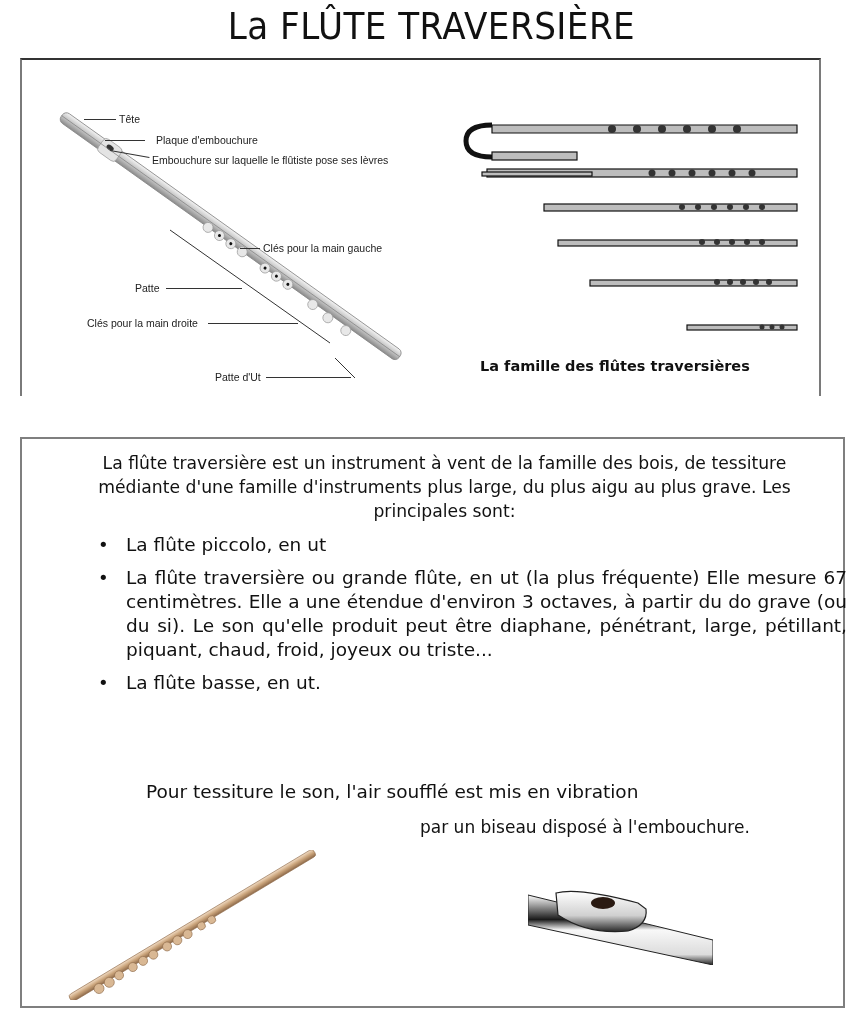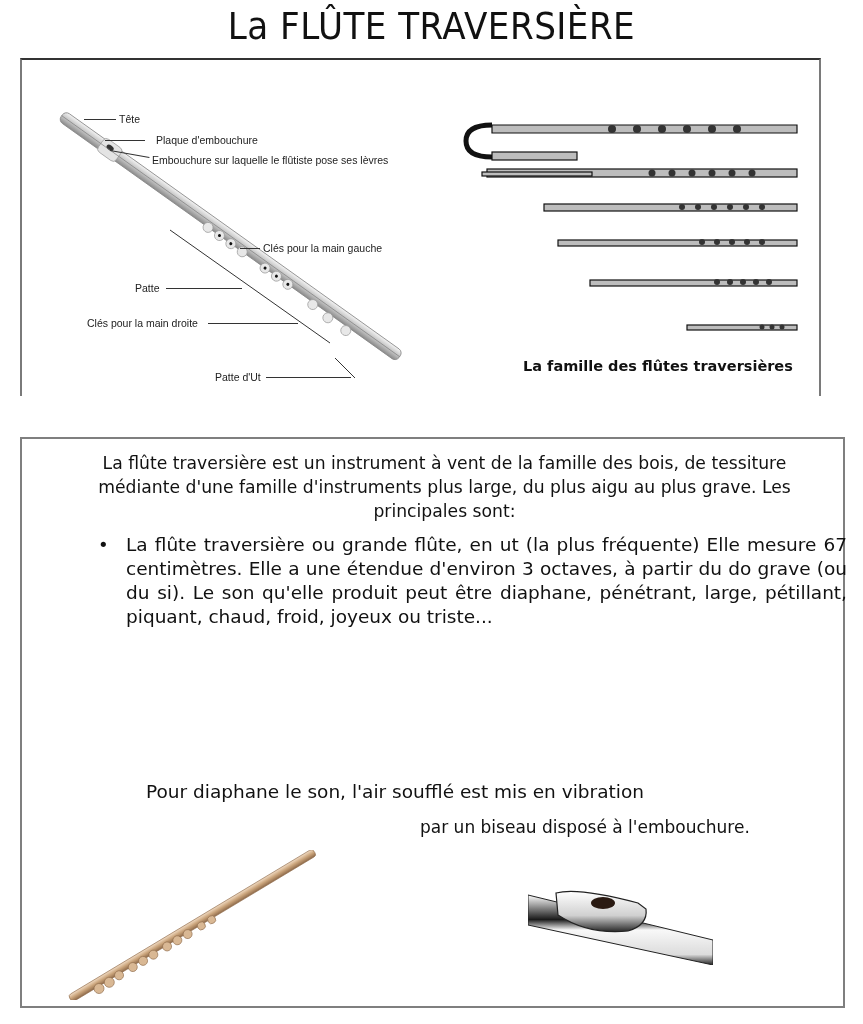--- a/index.html
+++ b/index.html
@@ -2,21 +2,21 @@
 <html><head>
 <meta charset="utf-8">
 <style>
   html, body { margin:0; padding:0; background:#ffffff; }
   body { width:863px; height:1024px; position:relative; overflow:hidden; font-family:"DejaVu Sans", sans-serif; color:#111; }
   .title { position:absolute; left:0; top:4px; width:863px; text-align:center; font-size:38px; letter-spacing:0.5px; color:#111; transform:scaleX(0.9); transform-origin:center; }
   .box-top { position:absolute; left:20px; top:58px; width:801px; height:338px; border:2px solid #7a7a7a; border-top:2px solid #333; border-bottom:none; box-sizing:border-box; }
   .box-bottom { position:absolute; left:20px; top:437px; width:825px; height:571px; border:2px solid #7f7f7f; box-sizing:border-box; }
   .anno { position:absolute; font-family:"Liberation Sans", sans-serif; font-size:10.5px; color:#222; white-space:nowrap; }
   .anno-line { position:absolute; height:1px; background:#333; }
-  .caption { position:absolute; left:480px; top:358px; font-family:"DejaVu Sans", sans-serif; font-weight:bold; font-size:14.5px; color:#111; white-space:nowrap;margin-left:43px; }
+  .caption { position:absolute; left:480px; top:358px; font-family:"DejaVu Sans", sans-serif; font-weight:bold; font-size:14.5px; color:#111; white-space:nowrap; }
   .text-block { position:absolute; left:42px; top:451px; width:805px; font-size:18.5px; line-height:24px; color:#111; }
   .intro { text-align:center; margin:0; transform:scaleX(0.93); transform-origin:center; }
   ul.list { margin:10px 0 0 0; padding:0 0 0 66px; list-style:none; }
   ul.list li { position:relative; padding-left:18px; margin-bottom:9px; text-align:justify; }
   ul.list li::before { content:"\2022"; position:absolute; left:-10px; top:0; font-size:18px; }
   .closing1 { position:absolute; left:146px; top:781px; font-size:18.5px; white-space:nowrap; }
   .closing2 { position:absolute; left:420px; top:817px; font-size:17px; white-space:nowrap; }
   svg { position:absolute; }
 </style>
 </head>
@@ -136,25 +136,27 @@
   </g>
 </svg>
 
 <div class="caption">La famille des flûtes traversières</div>
 
 <div class="box-bottom"></div>
 
 <div class="text-block">
   <p class="intro">La flûte traversière est un instrument à vent de la famille des bois, de tessiture médiante d'une famille d'instruments plus large, du plus aigu au plus grave. Les principales sont:</p>
   <ul class="list">
+    <li>La flûte piccolo, en ut</li>
     <li>La flûte traversière ou grande flûte, en ut (la plus fréquente) Elle mesure 67 centimètres. Elle a une étendue d'environ 3 octaves, à partir du do grave (ou du si). Le son qu'elle produit peut être diaphane, pénétrant, large, pétillant, piquant, chaud, froid, joyeux ou triste...</li>
+    <li>La flûte basse, en ut.</li>
   </ul>
 </div>
 
-<div class="closing1">Pour diaphane le son, l'air soufflé est mis en vibration</div>
+<div class="closing1">Pour tessiture le son, l'air soufflé est mis en vibration</div>
 <div class="closing2">par un biseau disposé à l'embouchure.</div>
 
 <svg style="left:60px;top:850px;" width="270" height="150" viewBox="0 0 270 150">
   <defs>
     <linearGradient id="gold" x1="0" y1="0" x2="0" y2="1">
       <stop offset="0" stop-color="#f2dcc4"></stop>
       <stop offset="0.5" stop-color="#c9a37a"></stop>
       <stop offset="1" stop-color="#8e6a4a"></stop>
     </linearGradient>
   </defs>

